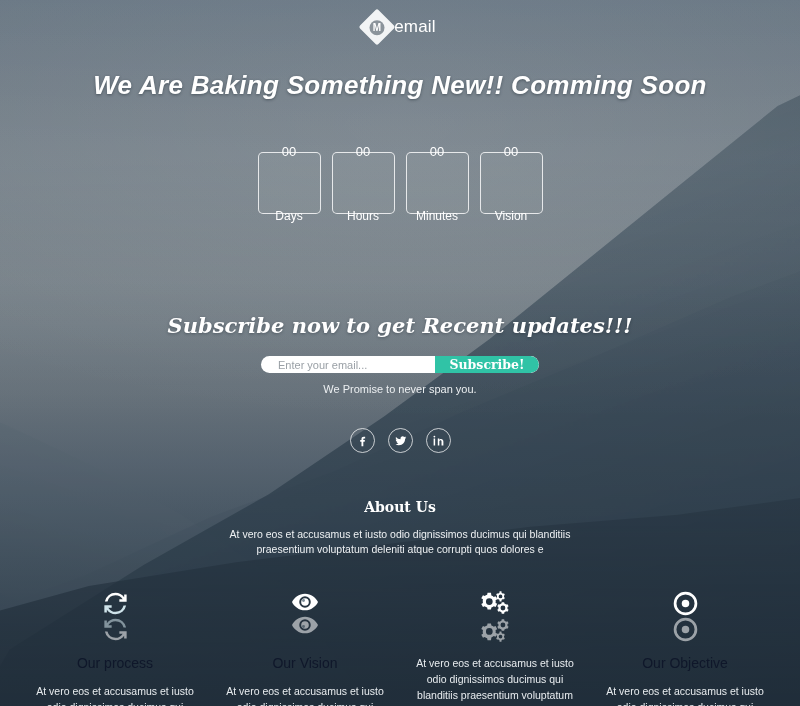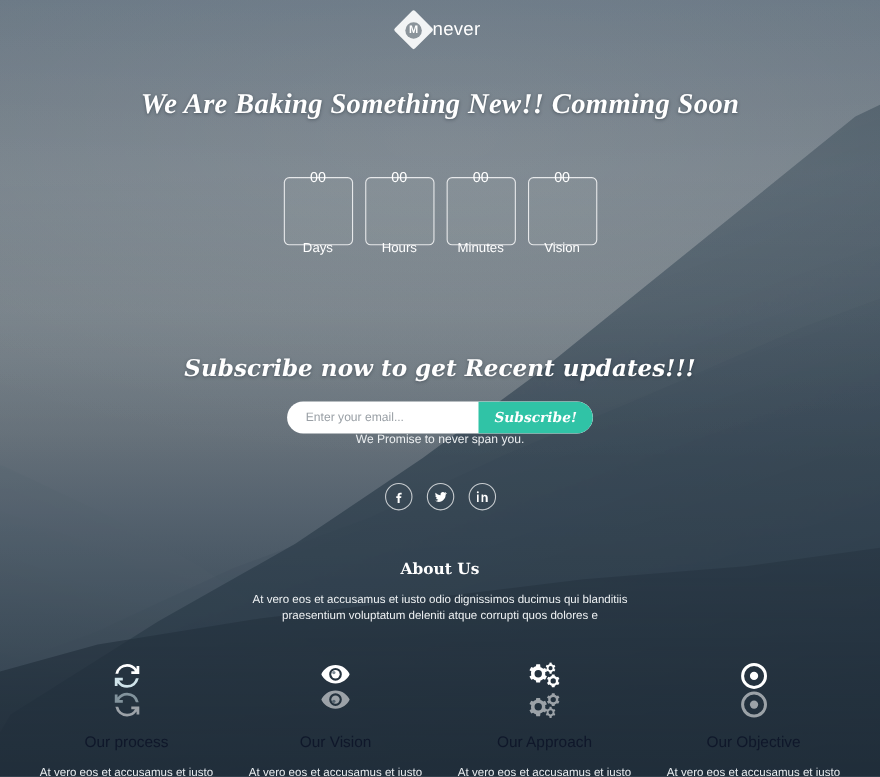--- a/index.html
+++ b/index.html
@@ -143,22 +143,22 @@
   }
   .logo-text {
     font-size: 17px;
     color: #ffffff;
     letter-spacing: .2px;
     margin-left: 3px;
   }
 
   
   .headline {
-    margin-top: 46px;
-    font-family: Liberation Serif, serif;
+    margin-top: 36px;
+    font-family: Liberation Sans, sans-serif;
     font-style: italic;
     font-weight: bold;
     font-size: 26px;
     letter-spacing: .3px;
     color: #ffffff;
     text-shadow: 0 1px 3px rgba(20,30,40,.45);
   }
 
   
   .countdown {
@@ -197,21 +197,21 @@
     font-family: "DejaVu Serif", serif;
     font-style: italic;
     font-weight: bold;
     font-size: 21px;
     color: #ffffff;
     text-shadow: 0 1px 3px rgba(20,30,40,.4);
   }
   .sub-form {
     margin: 18px auto 0;
     width: 278px;
-    height: 29px;
+    height: 17px;
     background: #ffffff;
     border-radius: 15px;
     display: flex;
     overflow: hidden;
   }
   .sub-input {
     flex: 1;
     border: 0;
     outline: 0;
     background: transparent;
@@ -220,28 +220,27 @@
     font-size: 11px;
     color: #5c6268;
   }
   .sub-input::placeholder { color: #9aa0a6; }
   .sub-btn {
     width: 104px;
     border: 0;
     background: #30c3a6;
     color: #ffffff;
     font-family: "DejaVu Serif", serif;
-    font-style: italic;
     font-weight: bold;
     font-size: 12.5px;
     cursor: pointer;
     border-radius: 0 15px 15px 0;
   }
   .sub-note {
-    margin-top: 0;
+    margin-top: 10px;
     font-size: 11px;
     color: #eceff1;
   }
 
   
   .social {
     margin-top: 33px;
     display: flex;
     justify-content: center;
     gap: 13px;
@@ -323,21 +322,21 @@
   <div class="haze"></div>
   <div class="overlay"></div>
 </div>
 
 <div id="page">
 
   <div class="logo-wrap">
     <div class="logo-diamond">
       <span>M</span>
     </div>
-    <div class="logo-text">never</div>
+    <div class="logo-text">email</div>
   </div>
 
   <h1 class="headline">We Are Baking Something New!! Comming Soon</h1>
 
   <div class="countdown">
     <div class="cd-box">
       <div class="cd-num">00</div>
       <div class="cd-lbl">Days</div>
     </div>
     <div class="cd-box">
@@ -430,21 +429,20 @@
             <path fill="#ffffff" d="M29.6 19.6l-1.3-.7.1-1.1-.1-1.1 1.3-.7-1.3-2.3-1.3.5a4.9 4.9 0 0 0-1.9-1.1l-.3-1.4h-2.6l-.3 1.4c-.7.2-1.3.6-1.9 1.1l-1.3-.5-1.3 2.3 1.3.7-.1 1.1.1 1.1-1.3.7 1.3 2.3 1.3-.5c.6.5 1.2.8 1.9 1.1l.3 1.4h2.6l.3-1.4c.7-.2 1.3-.6 1.9-1.1l1.3.5 1.3-2.3zm-6.1.8a2.6 2.6 0 1 1 0-5.2 2.6 2.6 0 0 1 0 5.2z"></path>
             <path fill="#ffffff" d="M25.6 6.9l-1-.6.1-.9-.1-.9 1-.6-1-1.8-1 .4a3.8 3.8 0 0 0-1.5-.8L21.9 0h-2l-.2 1.7c-.5.2-1 .4-1.5.8l-1-.4-1 1.8 1 .6-.1.9.1.9-1 .6 1 1.8 1-.4c.4.4.9.6 1.5.8l.2 1.7h2l.2-1.7c.5-.2 1-.4 1.5-.8l1 .4 1-1.8zm-4.7.5a2 2 0 1 1 0-4 2 2 0 0 1 0 4z"></path>
           </svg>
           <svg class="reflect" width="28" height="25" viewBox="0 0 30 26">
             <path fill="#ffffff" d="M17.4 13.4l-1.8-1 .2-1.5-.2-1.5 1.8-1-1.8-3.2-1.9.8a6.9 6.9 0 0 0-2.6-1.5L10.7 1.5H7l-.4 2c-1 .3-1.8.8-2.6 1.5l-1.9-.8L.3 7.4l1.8 1A6.8 6.8 0 0 0 1.9 11l.2 1.5-1.8 1 1.8 3.2 1.9-.8c.8.7 1.6 1.2 2.6 1.5l.4 2h3.7l.4-2c1-.3 1.8-.8 2.6-1.5l1.9.8 1.8-3.3zM8.9 14.5a3.6 3.6 0 1 1 0-7.2 3.6 3.6 0 0 1 0 7.2z"></path>
             <path fill="#ffffff" d="M29.6 19.6l-1.3-.7.1-1.1-.1-1.1 1.3-.7-1.3-2.3-1.3.5a4.9 4.9 0 0 0-1.9-1.1l-.3-1.4h-2.6l-.3 1.4c-.7.2-1.3.6-1.9 1.1l-1.3-.5-1.3 2.3 1.3.7-.1 1.1.1 1.1-1.3.7 1.3 2.3 1.3-.5c.6.5 1.2.8 1.9 1.1l.3 1.4h2.6l.3-1.4c.7-.2 1.3-.6 1.9-1.1l1.3.5 1.3-2.3zm-6.1.8a2.6 2.6 0 1 1 0-5.2 2.6 2.6 0 0 1 0 5.2z"></path>
             <path fill="#ffffff" d="M25.6 6.9l-1-.6.1-.9-.1-.9 1-.6-1-1.8-1 .4a3.8 3.8 0 0 0-1.5-.8L21.9 0h-2l-.2 1.7c-.5.2-1 .4-1.5.8l-1-.4-1 1.8 1 .6-.1.9.1.9-1 .6 1 1.8 1-.4c.4.4.9.6 1.5.8l.2 1.7h2l.2-1.7c.5-.2 1-.4 1.5-.8l1 .4 1-1.8zm-4.7.5a2 2 0 1 1 0-4 2 2 0 0 1 0 4z"></path>
           </svg>
         </div>
       </div>
-      <div class="feat-title">Our Approach</div>
       <p class="feat-body">At vero eos et accusamus et iusto odio dignissimos ducimus qui blanditiis praesentium voluptatum deleniti atque corrupti quos dolores</p>
     </div>
 
     <div class="feature">
       <div class="feat-icon">
         <div class="icon-mirror">
           <svg width="25" height="25" viewBox="0 0 24 24">
             <circle cx="12" cy="12" r="10" fill="none" stroke="#ffffff" stroke-width="2.6"></circle>
             <circle cx="12" cy="12" r="3.6" fill="#ffffff"></circle>
           </svg>

